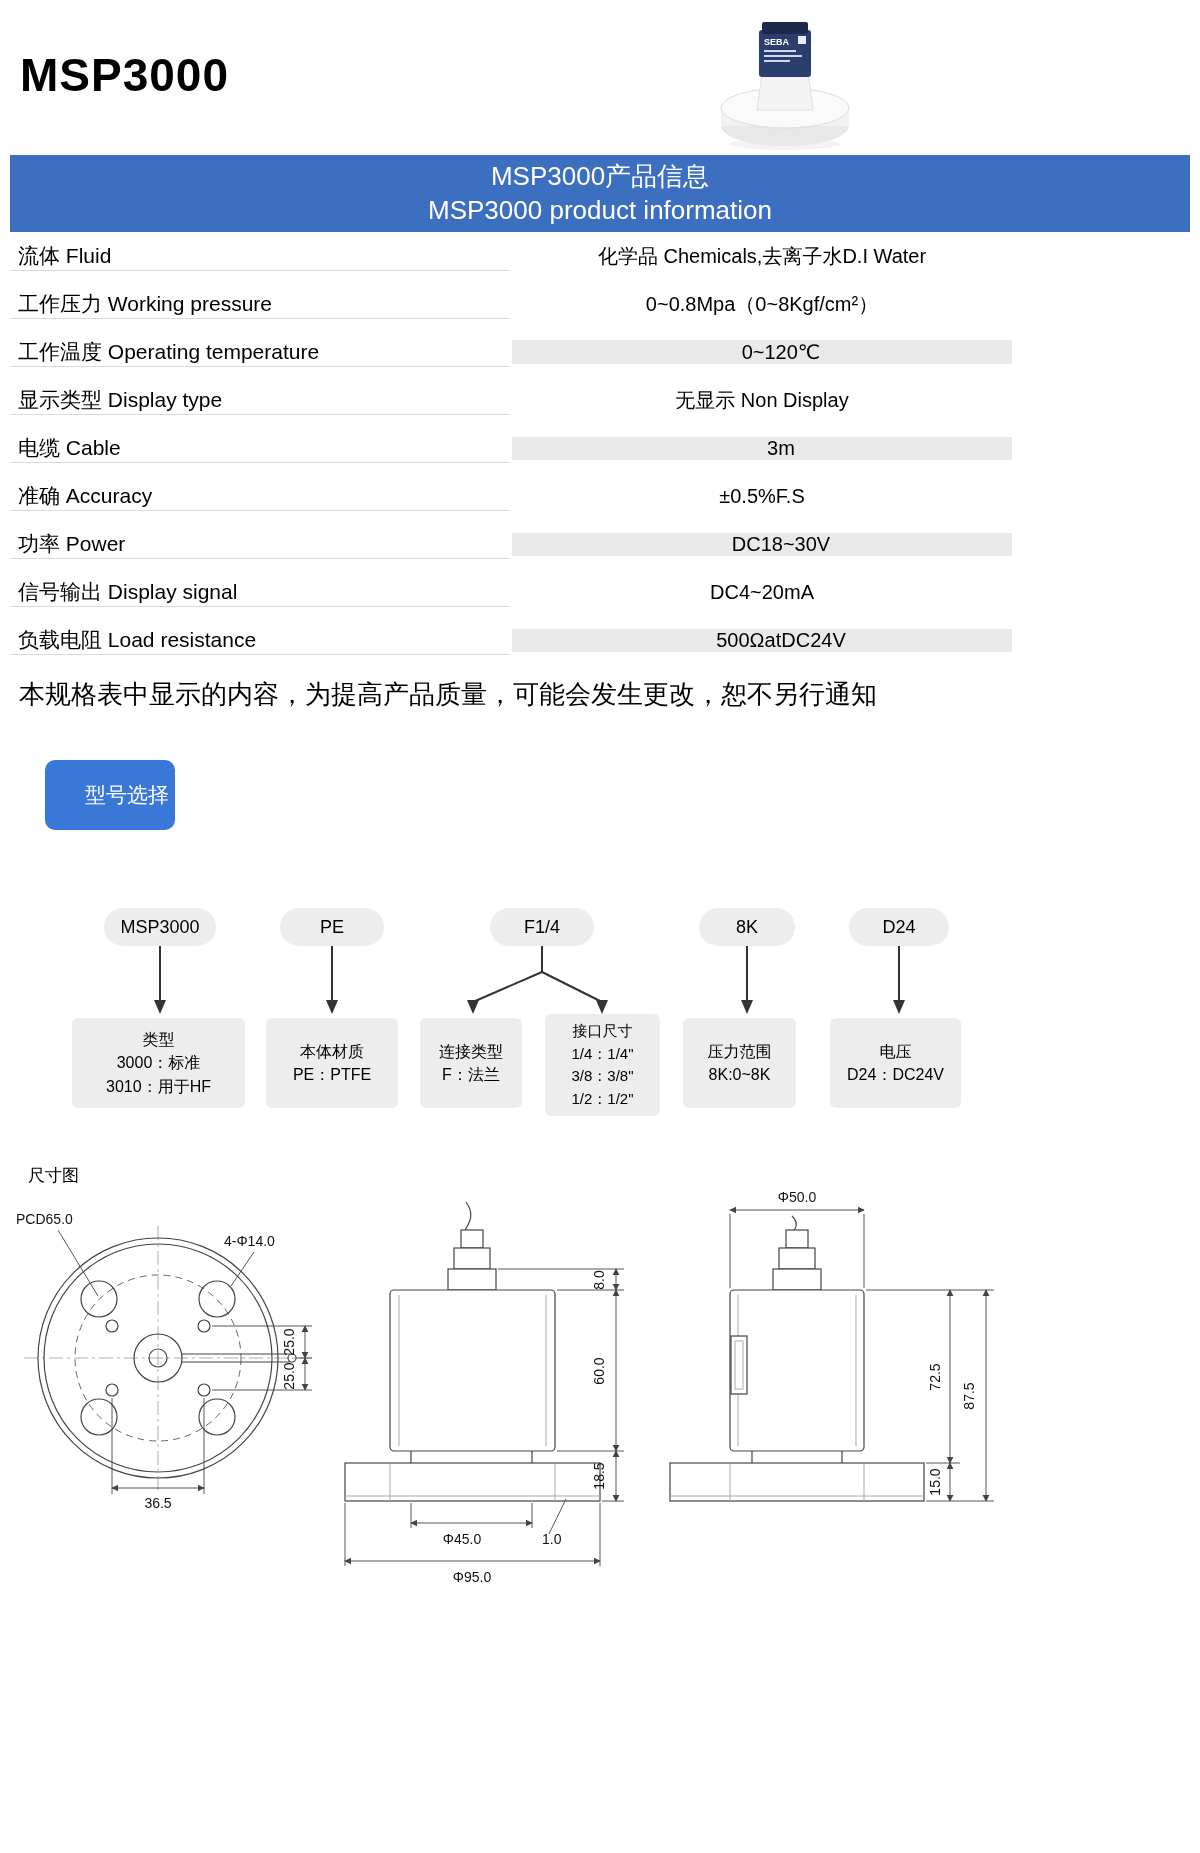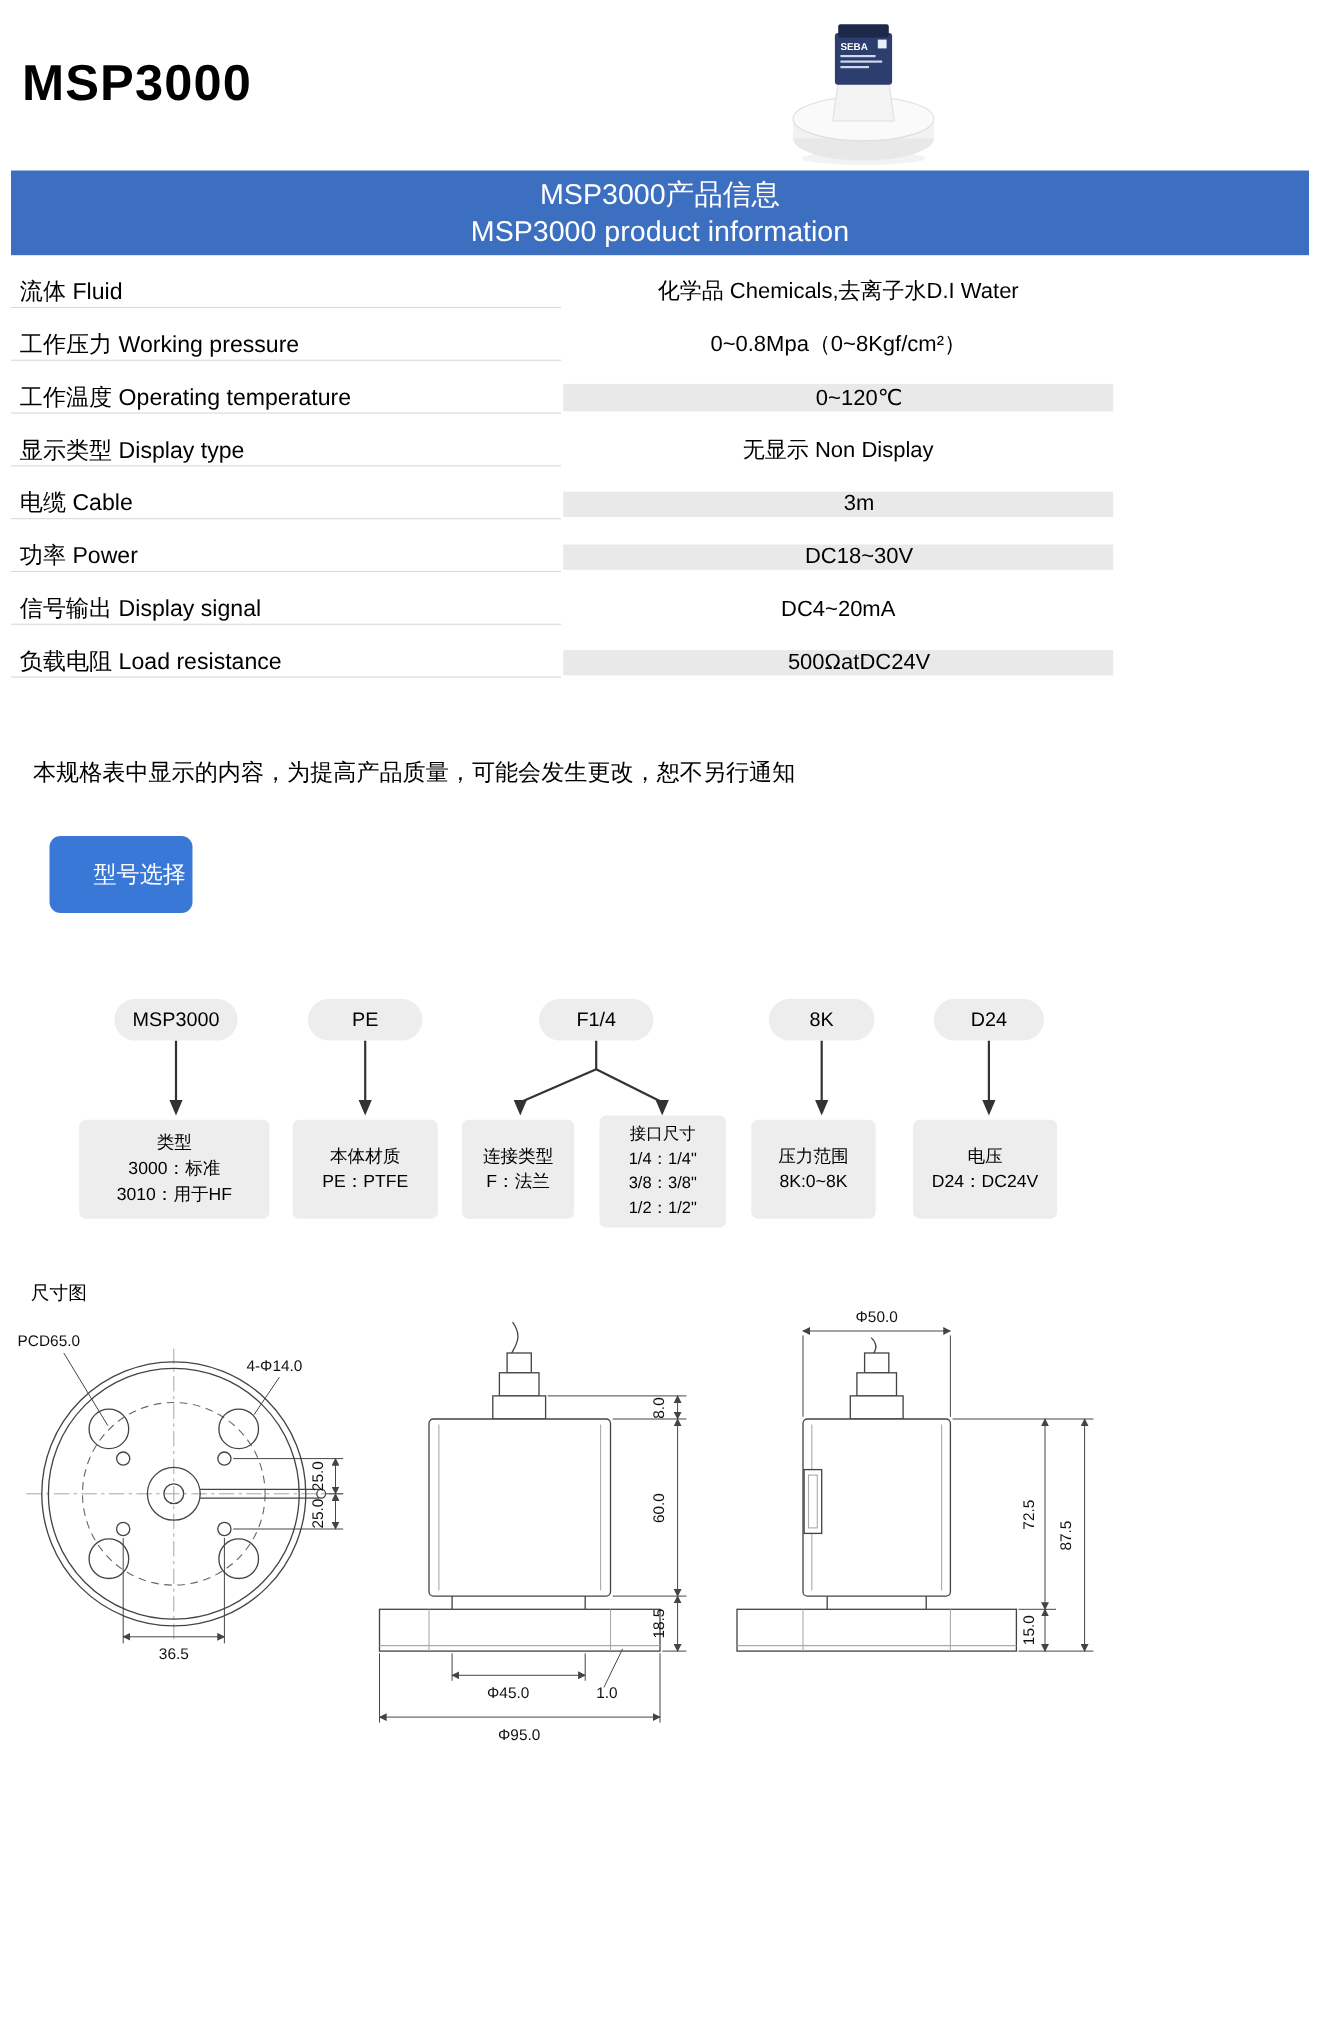--- a/index.html
+++ b/index.html
@@ -11,27 +11,27 @@
   *{box-sizing:border-box;}
   html,body{margin:0;padding:0;background:#fff;}
   .page{position:relative;width:1200px;height:1853px;background:#fff;
         font-family:"Liberation Sans","DejaVu Sans",sans-serif;color:#111;overflow:hidden;}
   .title{position:absolute;left:20px;top:48px;margin:0;font-size:46px;font-weight:600;letter-spacing:1px;color:#000;}
   .photo{position:absolute;left:700px;top:14px;width:170px;height:140px;}
   .banner{position:absolute;left:10px;top:155px;width:1180px;height:77px;background:var(--banner-blue);
           color:#fff;display:flex;flex-direction:column;align-items:center;justify-content:center;line-height:1.3;}
   .banner .bline{font-size:26px;font-weight:400;}
   .spec{position:absolute;left:10px;top:232px;width:1180px;}
-  .spec-row{display:flex;align-items:flex-end;height:48px;}
+  .spec-row{display:flex;align-items:center;height:48px;}
   .spec-label{width:500px;display:flex;align-items:center;padding-left:8px;font-size:21px;
               border-bottom:1px solid #dadada;color:#000;}
   .spec-value{width:500px;margin:2px 0 2px 2px;display:flex;align-items:center;justify-content:center;
               font-size:20px;color:#000;}
   .spec-value.shaded{background:var(--table-stripe);padding-left:38px;}
-  .note{position:absolute;left:14px;top:672px;margin:16px;font-size:21px;color:#000;}
+  .note{position:absolute;left:14px;top:672px;margin:5px;font-size:26px;color:#000;}
   .model-btn{position:absolute;left:45px;top:760px;width:130px;height:70px;background:var(--button-blue);
              color:#fff;font-size:21px;border:0;border-radius:10px;font-family:inherit;cursor:pointer;padding-left:40px;}
   .pill{position:absolute;top:908px;height:38px;background:var(--box-gray);border-radius:19px;
         display:flex;align-items:center;justify-content:center;font-size:18px;color:#000;}
   .arrows{position:absolute;left:0;top:946px;width:1200px;height:72px;}
   .dbox{position:absolute;background:var(--box-gray);border-radius:6px;display:flex;flex-direction:column;
         align-items:center;justify-content:center;text-align:center;font-size:16px;line-height:1.45;color:#000;}
   .dbox.small{font-size:15px;line-height:1.5;}
   .dim-section{position:absolute;left:28px;top:1164px;font-size:17px;color:#000;}
   .drawings{position:absolute;left:0;top:1190px;width:1200px;height:440px;}
@@ -83,20 +83,24 @@
       <div class="spec-label">工作温度 Operating temperature</div>
       <div class="spec-value shaded">0~120℃</div>
     </div>
     <div class="spec-row">
       <div class="spec-label">显示类型 Display type</div>
       <div class="spec-value">无显示 Non Display</div>
     </div>
     <div class="spec-row">
       <div class="spec-label">电缆 Cable</div>
       <div class="spec-value shaded">3m</div>
+    </div>
+    <div class="spec-row">
+      <div class="spec-label">准确 Accuracy</div>
+      <div class="spec-value">±0.5%F.S</div>
     </div>
     <div class="spec-row">
       <div class="spec-label">功率 Power</div>
       <div class="spec-value shaded">DC18~30V</div>
     </div>
     <div class="spec-row">
       <div class="spec-label">信号输出 Display signal</div>
       <div class="spec-value">DC4~20mA</div>
     </div>
     <div class="spec-row">

